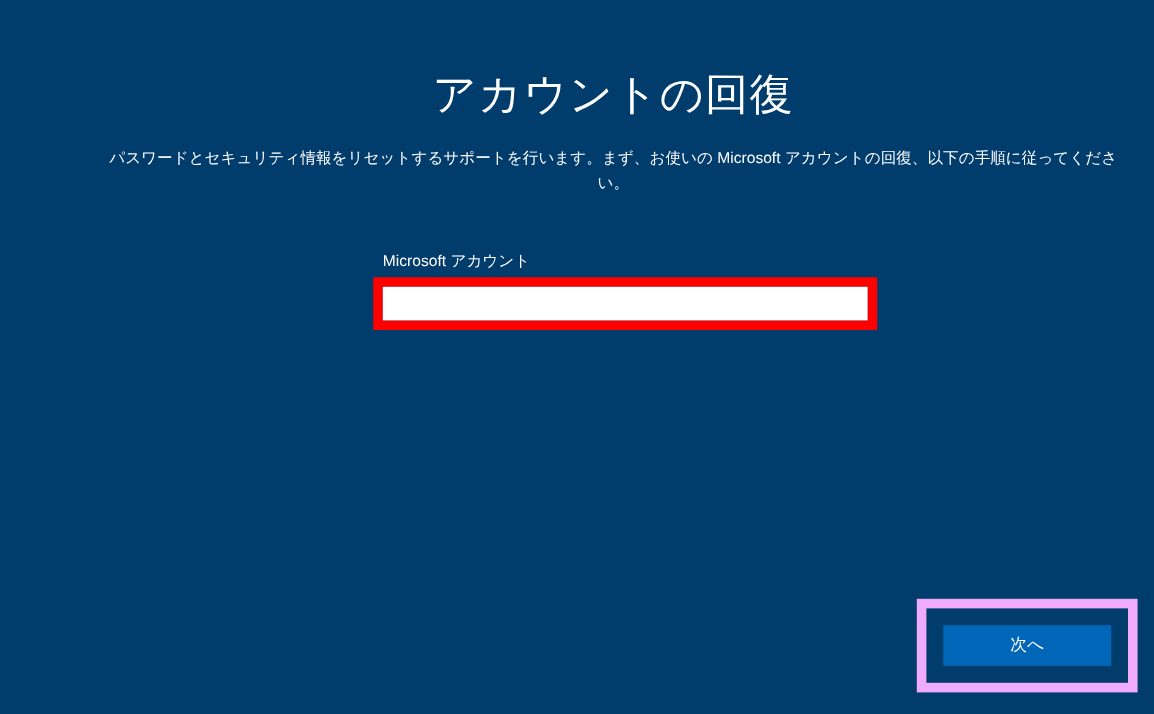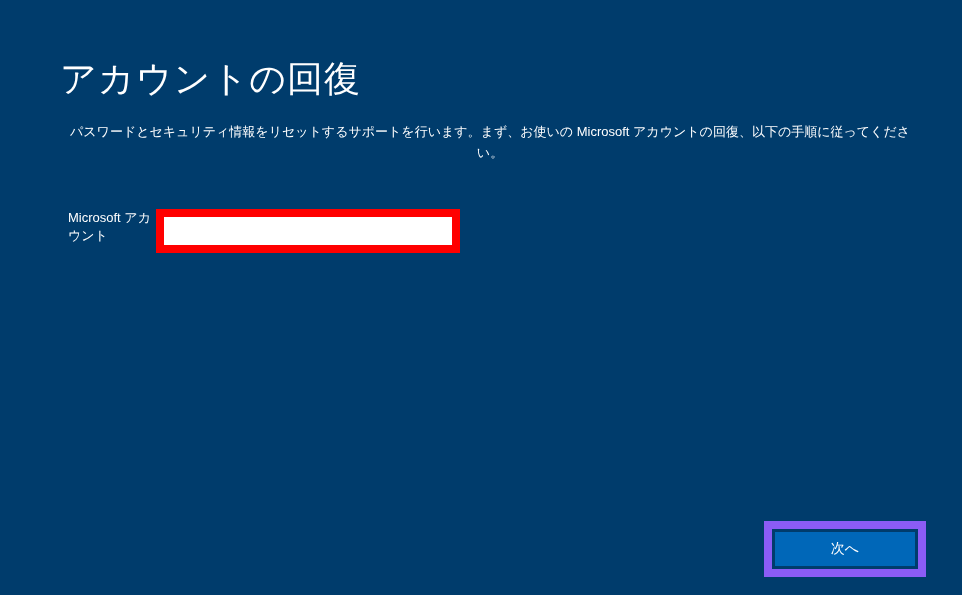--- a/index.html
+++ b/index.html
@@ -14,42 +14,42 @@
       font-family: "Yu Gothic UI", "Meiryo", "MS PGothic", sans-serif;
       color: #ffffff;
       position: relative;
       overflow: hidden;
     }
     .container {
       width: 100%;
       height: 100%;
       display: flex;
       flex-direction: column;
-      align-items: flex-start;
+      align-items: center;
       padding-top: 55px;
       padding-left: 60px;
     }
     .title {
       font-size: 36px;
       font-weight: 300;
       text-align: center;
       margin-bottom: 18px;
       letter-spacing: 1px;
     }
     .subtitle {
       font-size: 13px;
       text-align: center;
       line-height: 1.6;
       margin-bottom: 45px;
       max-width: 860px;
     }
     .form-section {
       width: 400px;
       display: flex;
-      flex-direction: row;
+      flex-direction: column;
       align-items: flex-start;
     }
     .field-label {
       font-size: 13px;
       margin-bottom: 4px;
       margin-left: 8px;
     }
     .input-highlight {
       border: 8px solid #ff0000;
       padding: 0;
@@ -61,23 +61,23 @@
       background-color: #ffffff;
       border: none;
       padding: 4px 8px;
       font-size: 14px;
       color: #000000;
       outline: none;
     }
     .button-highlight {
       position: absolute;
       bottom: 18px;
-      right: 36px;
-      border: 8px solid #8b5cf6;
-      padding: 3px;
+      right: 14px;
+      border: 8px solid #f0abfc;
+      padding: 14px;
     }
     .next-button {
       background-color: #0067b8;
       color: #ffffff;
       border: none;
       width: 140px;
       height: 34px;
       font-size: 14px;
       cursor: pointer;
       font-family: inherit;

